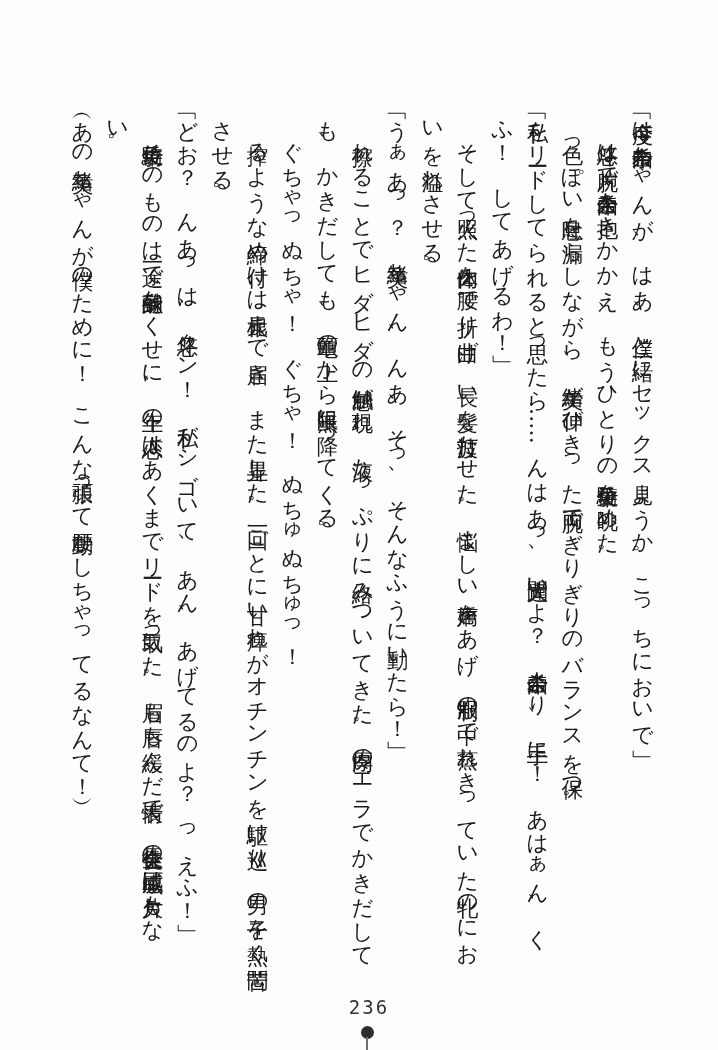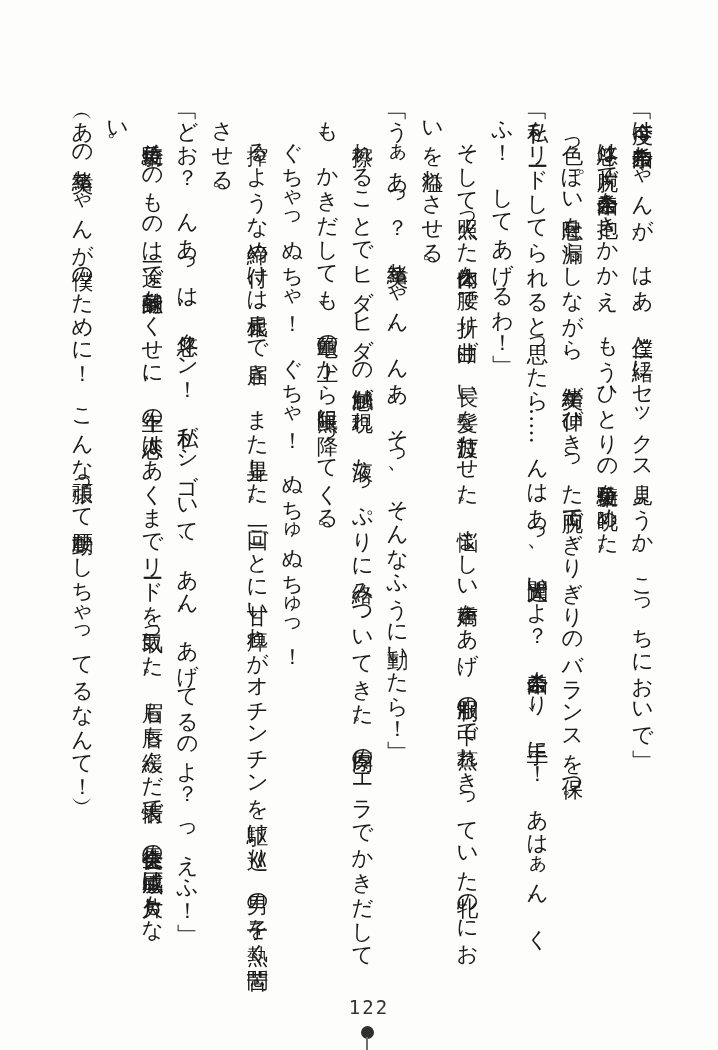--- a/index.html
+++ b/index.html
@@ -76,20 +76,20 @@
     <p class="para indent">そして火照った肉体を腰で折り曲げ、長い髪を波打たせた。悩ましい嬌声をあげ、制服の中で蒸れきっていた牝のにおいを溢れさせる。</p>
     <p class="para">「うぁあっ？　美緒ちゃん、んあ、そっ、そんなふうに動いたら！」</p>
     <p class="para indent">擦れることでヒダヒダの感触が現れ、液たっぷりに絡みついてきた。肉厚のエラでかきだしても、かきだしても、亀頭の上から無限に降ってくる。</p>
     <p class="para indent">ぐちゃっぬちゃ！　ぐちゃ！　ぬちゅぬちゅっ！</p>
     <p class="para indent">搾るような締め付けは根元まで届き、また上昇した。一回ごとに甘い痺れがオチンチンを駆け巡り、男の子を熱く苦悶させる。</p>
     <p class="para">「どお？　んあっは、悠斗クン！　私がシゴいて、あん、あげてるのよ？　っえふ！」</p>
     <p class="para indent">騎乗位そのものは一途で献身的なくせに、年上の恋人はあくまでリードを気取った。眉も唇も緩んだ表情で、生徒会長の威圧感は欠片もない。</p>
     <p class="para">（あの美緒ちゃんが僕のために！　こんな頑張って腰動かしちゃってるなんて！）</p>
   </div>
 
-  <div class="page-number">122</div>
+  <div class="page-number">236</div>
 
   <div>
     <div class="mark-dot"></div>
     <div class="mark-line"></div>
   </div>
 
 </div>
 
 </body></html>

